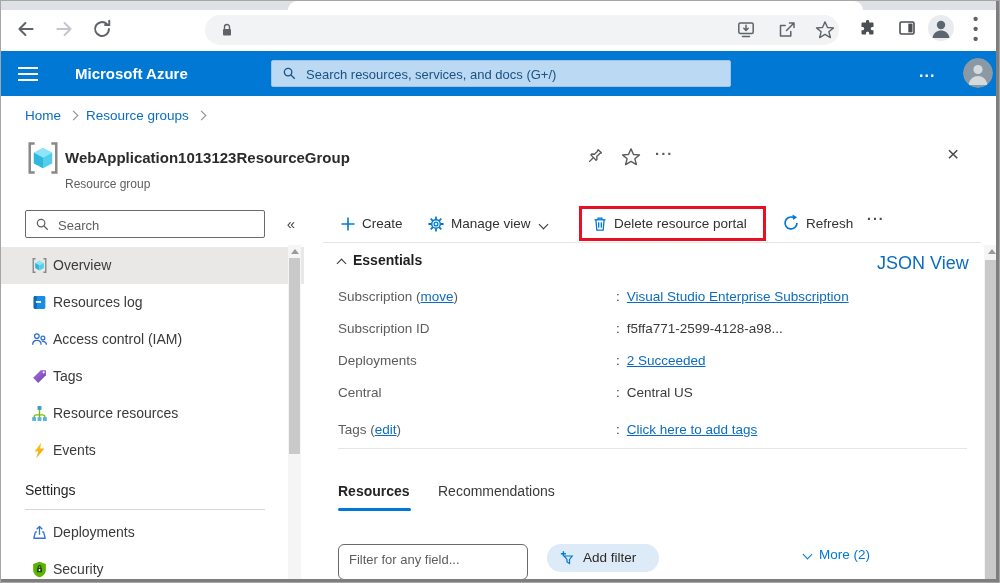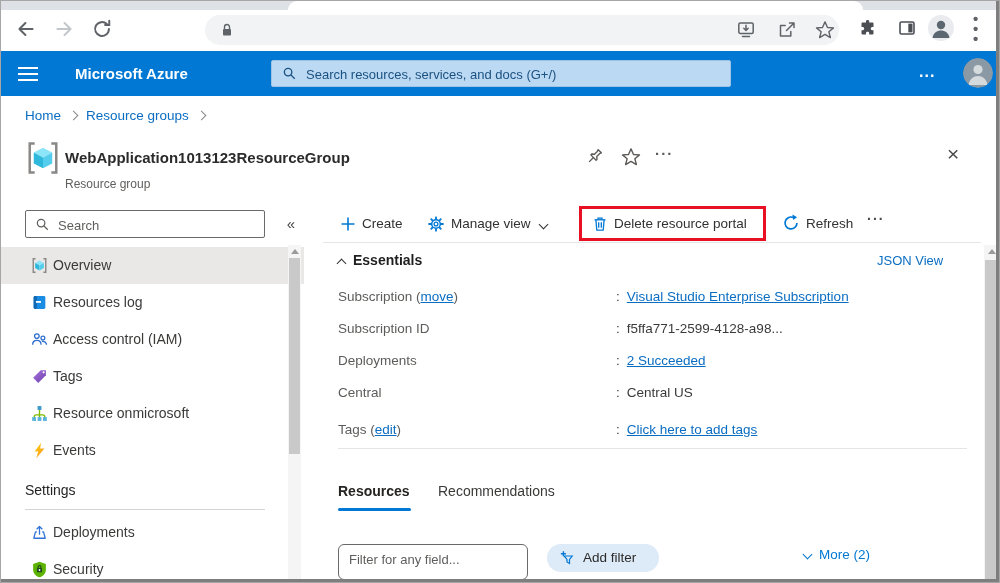--- a/index.html
+++ b/index.html
@@ -73,21 +73,21 @@
   .tb-label{top:209px;height:28px;line-height:28px;font-size:13.5px;color:#323130;white-space:nowrap;cursor:pointer;}
   .tb-ic{top:215px;width:16px;height:16px;}
   .red-box{left:578px;top:205px;width:187px;height:35px;border:3px solid #e81123;box-sizing:border-box;z-index:5;}
   .tb-chev{position:absolute;left:539px;top:220px;color:#323130;}
   .tb-dots{left:866px;top:206px;color:#494949;font-size:14px;font-weight:bold;letter-spacing:2px;}
   .tb-hr{left:322px;top:241px;width:658px;height:1px;background:#e5e5e5;}
 
   
   .ess-head{left:337px;top:251px;font-size:14px;font-weight:bold;color:#1f1f1f;cursor:pointer;}
   .ess-head .chv{margin-right:8px;position:relative;top:2px;color:#333;}
-  .json-view{left:876px;top:252px;font-size:13px;color:#0b6dc2;cursor:pointer;}
+  .json-view{left:876px;top:252px;font-size:18px;color:#0b6dc2;cursor:pointer;}
   .ess-row{left:0;width:980px;height:20px;padding-left:33px;}
   .ess-label{position:absolute;left:337px;font-size:13.5px;color:#5d5c5a;white-space:nowrap;}
   .ess-value{position:absolute;left:615px;font-size:13.5px;color:#3b3a39;white-space:nowrap;}
   .ess-value .sep{margin-right:7px;}
   a.lnk{color:#0b6dc2;cursor:pointer;text-decoration:none;}
   a.lnk.u{text-decoration:underline;}
   .ess-hr{left:337px;top:447px;width:629px;height:1px;background:#e5e5e5;}
 
   
   .tab{top:482px;font-size:14px;color:#3b3a39;cursor:pointer;white-space:nowrap;}
@@ -299,21 +299,21 @@
     <span class="ic">
       <svg viewBox="0 0 16 16" width="17" height="17">
           <g stroke="#7fba00" stroke-width="1.3" fill="none">
             <path d="M8 4 V12 M3 13 V11 C3 10 4 9.3 5 9.3 H11 C12 9.3 13 10 13 11 V13"></path>
           </g>
           <rect x="6.2" y="1" width="3.6" height="3.6" fill="#3999c6"></rect>
           <rect x="1.1" y="11.4" width="3.6" height="3.6" fill="#59b4d9"></rect>
           <rect x="6.2" y="11.4" width="3.6" height="3.6" fill="#59b4d9"></rect>
           <rect x="11.3" y="11.4" width="3.6" height="3.6" fill="#59b4d9"></rect>
         </svg></span>
-    <span class="lb">Resource onmicrosoft</span>
+    <span class="lb">Resource resources</span>
   </div>
   <div class="abs nav-item" style="top:431px">
     <span class="ic">
       <svg viewBox="0 0 16 16" width="17" height="17">
           <defs>
             <linearGradient id="lg" x1="0" y1="0" x2="1" y2="1">
               <stop offset="0" stop-color="#ffd70f"></stop>
               <stop offset="1" stop-color="#f78d1e"></stop>
             </linearGradient>
           </defs>

